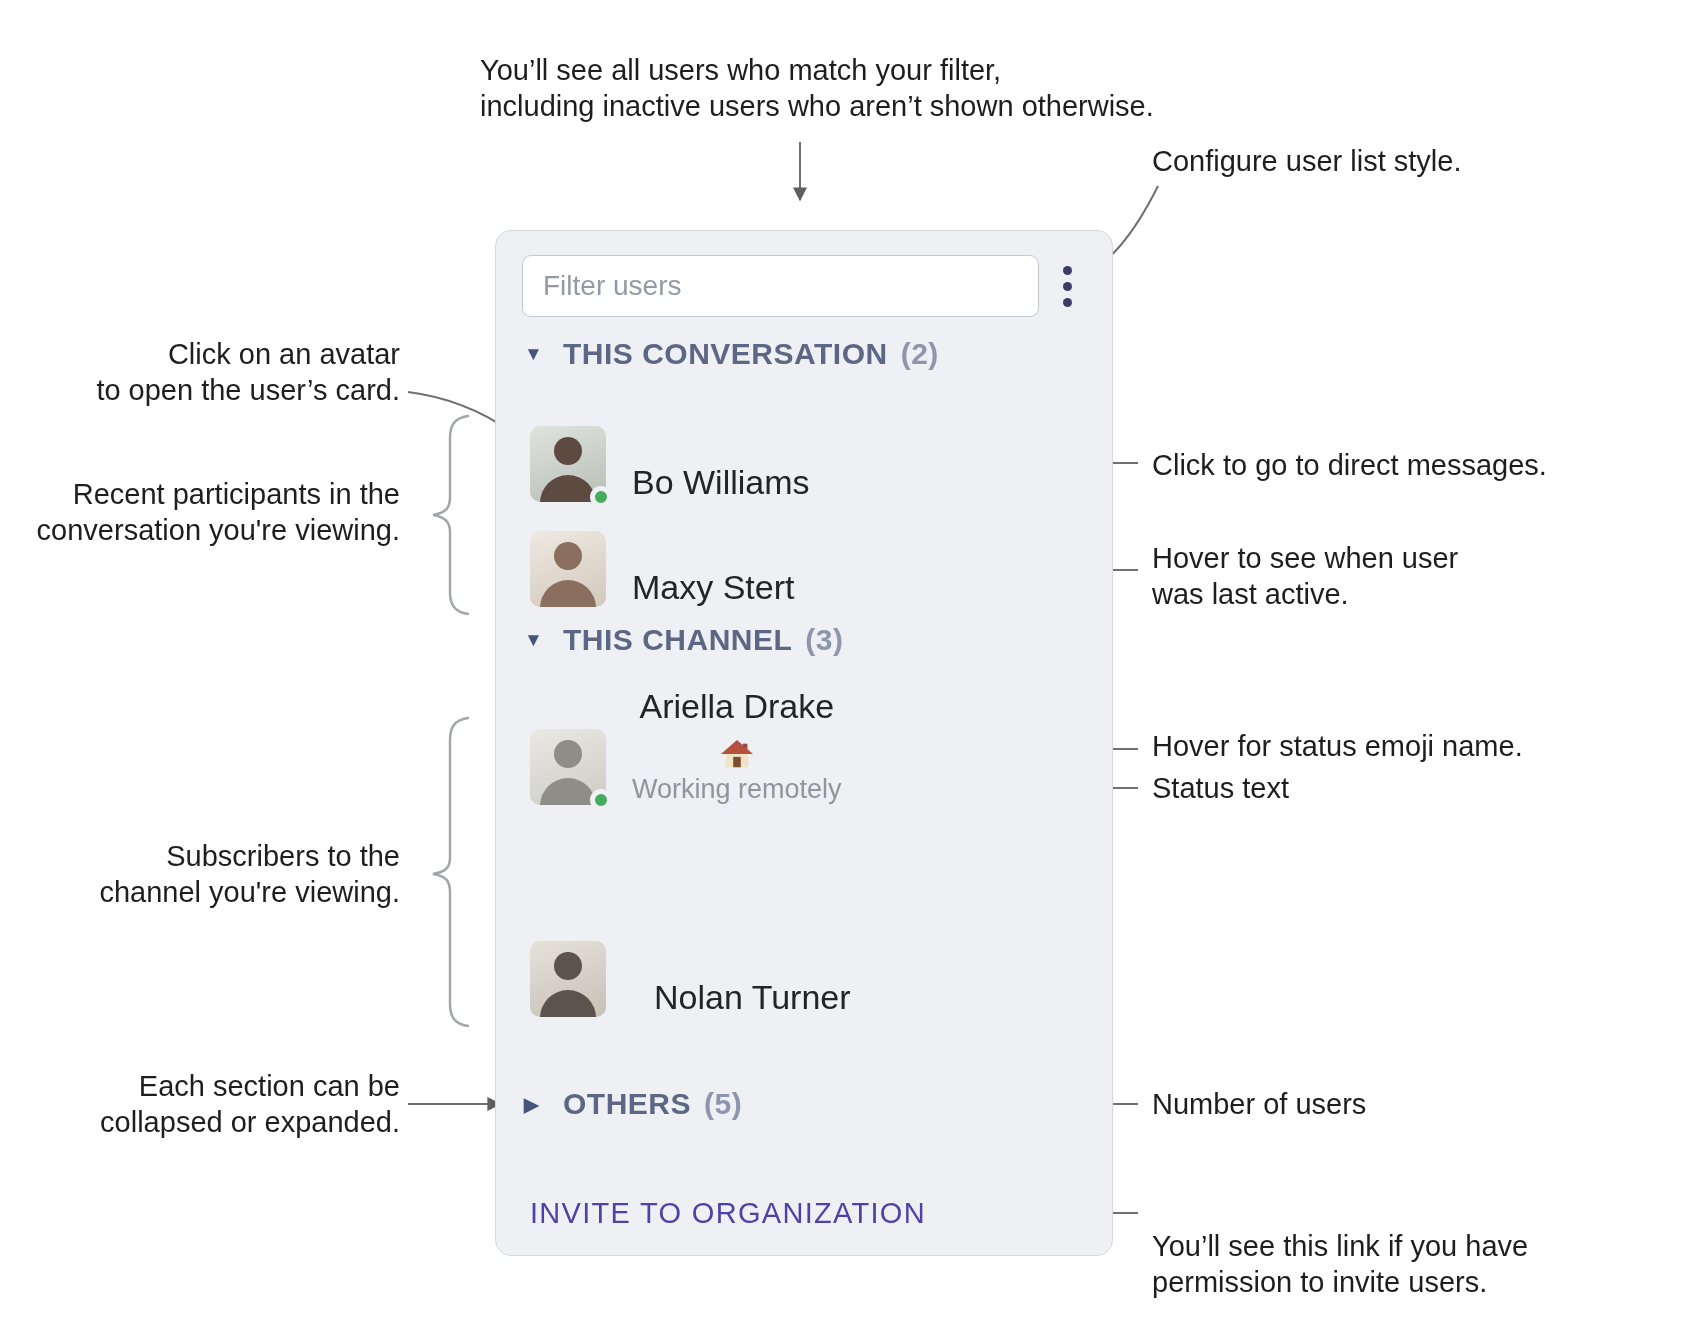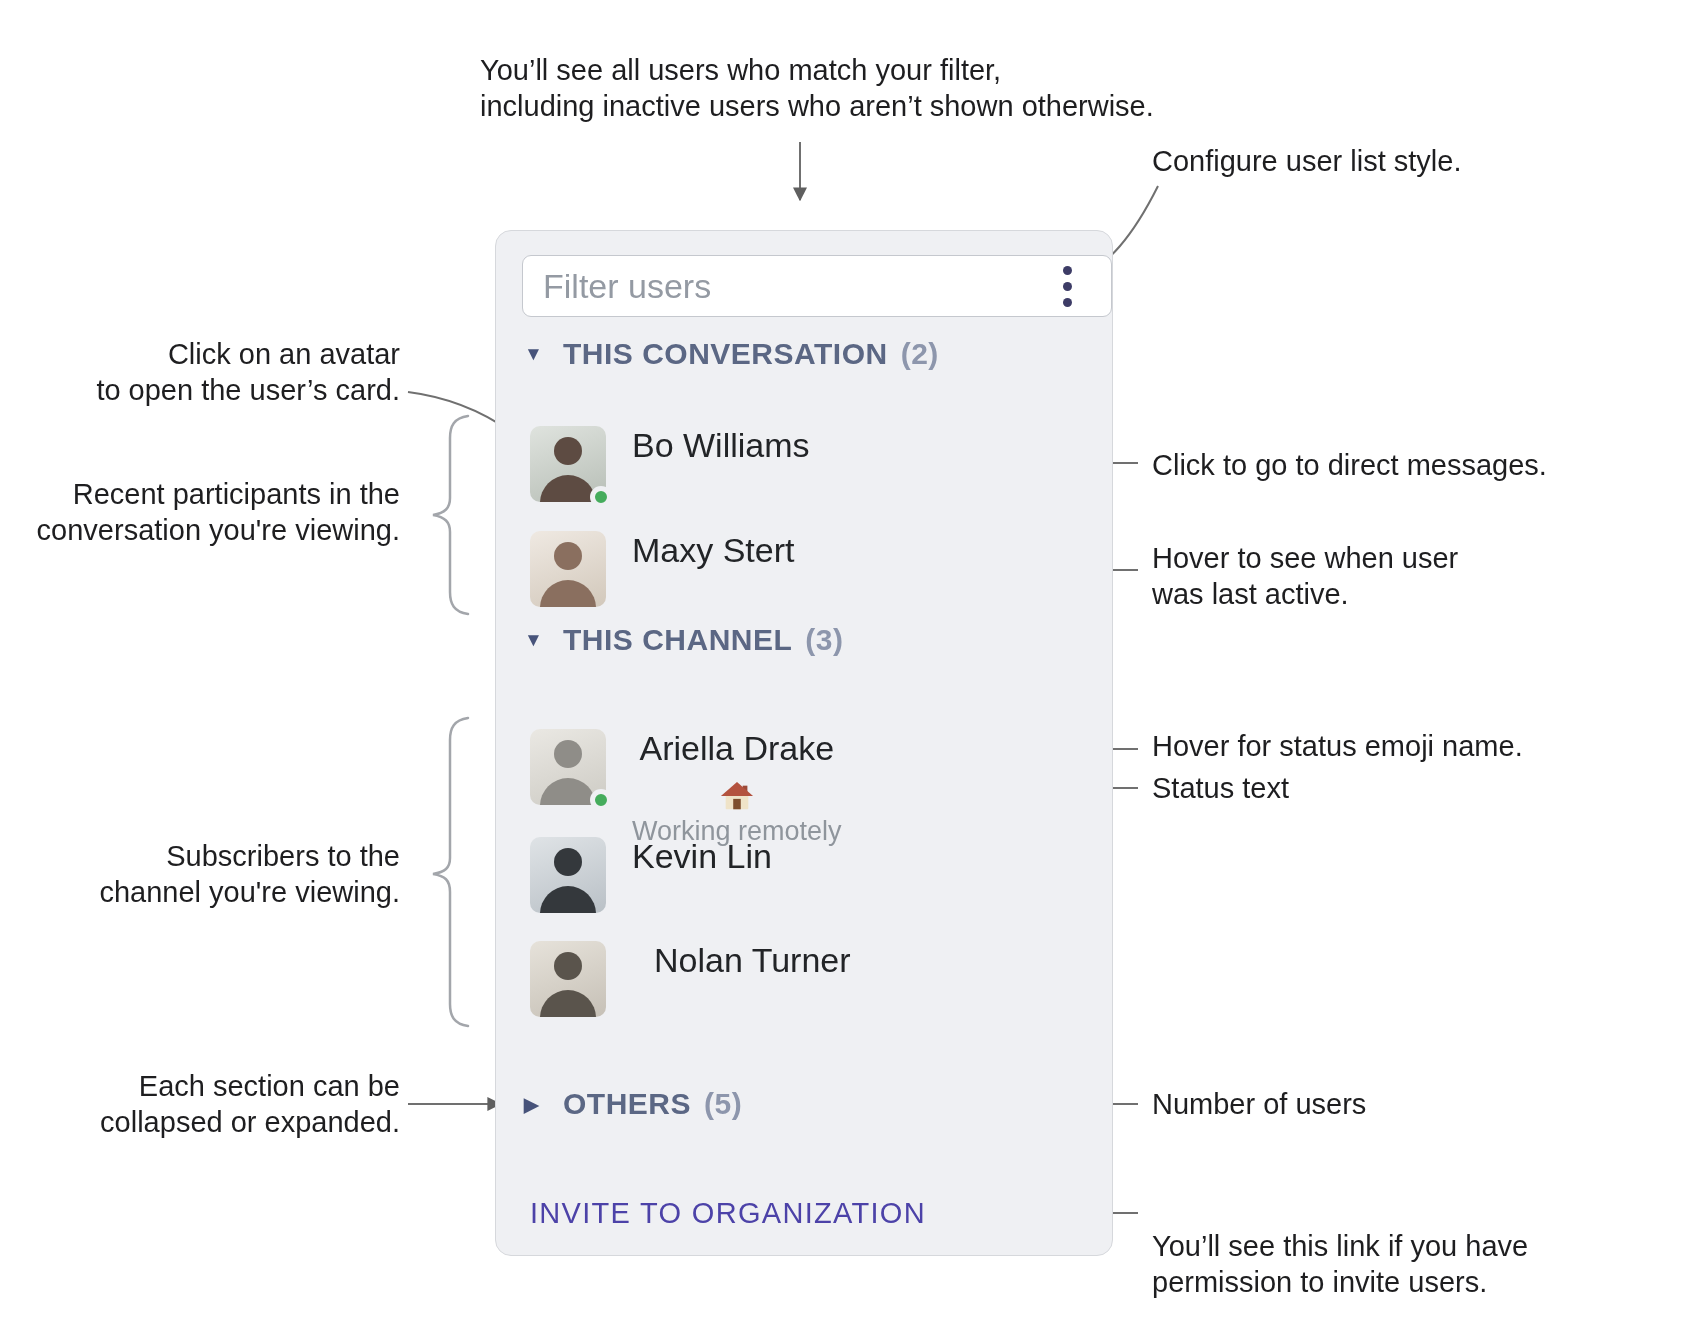--- a/index.html
+++ b/index.html
@@ -22,40 +22,40 @@
   #ann-statustext { left: 1152px; top: 770px; }
   #ann-subscribers { right: 1283px; top: 838px; }
   #ann-collapse   { right: 1283px; top: 1068px; }
   #ann-count      { left: 1152px; top: 1086px; }
   #ann-invite     { left: 1152px; top: 1228px; }
 
   
   .panel { position: absolute; left: 495px; top: 230px; width: 618px; height: 1026px;
            background: #eff0f3; border: 1px solid #d6d8dc; border-radius: 16px; }
 
-  .filter-input { position: absolute; left: 26px; top: 24px; width: 590px; height: 62px;
+  .filter-input { position: absolute; left: 26px; top: 24px; width: 517px; height: 62px;
                   border: 1px solid #c5c8ce; border-radius: 9px; background: #ffffff;
-                  font-size: 34px; padding: 0 20px; color: #0369a1; font-family: inherit; outline: none; }
+                  font-size: 28px; padding: 0 20px; color: #0369a1; font-family: inherit; outline: none; }
   .filter-input::placeholder { color: #949aa3; }
 
   .kebab { position: absolute; right: 22px; top: 26px; width: 46px; height: 58px;
            display: flex; align-items: center; justify-content: center;
            background: none; border: none; cursor: pointer; padding: 0; }
   .kebab-dots { display: flex; flex-direction: column; gap: 7px; }
   .kebab-dots span { width: 9px; height: 9px; border-radius: 50%; background: #3d3c66; }
 
   .section-header { position: absolute; left: 28px; display: flex; align-items: center; gap: 13px;
                     color: #5b6784; font-weight: bold; font-size: 30px; letter-spacing: 0.5px; cursor: pointer; }
   .tri { font-size: 19px; color: #47537a; width: 26px; flex: none; }
   .sec-count { color: #8d96ac; }
   #sec-conversation { top: 106px; }
   #sec-channel      { top: 392px; }
   #sec-others       { top: 856px; }
 
-  .user-row { position: absolute; left: 34px; display: flex; align-items: flex-start; gap: 26px;
+  .user-row { position: absolute; left: 34px; display: flex; align-items: flex-end; gap: 26px;
               height: 76px; cursor: pointer; }
   #row-bo      { top: 195px; }
   #row-maxy    { top: 300px; }
   #row-ariella { top: 498px; }
   #row-kevin   { top: 606px; }
   #row-nolan   { top: 710px; gap: 48px; }
 
   .avatar-wrap { position: relative; width: 76px; height: 76px; flex: none; }
   .avatar { position: relative; width: 76px; height: 76px; border-radius: 10px; overflow: hidden; }
   .avatar::before { content: ""; position: absolute; left: 50%; top: 11px; width: 28px; height: 28px;
@@ -181,27 +181,20 @@
             <rect x="24" y="6" width="5" height="9" fill="#9c4a38"></rect>
             <rect x="6" y="16" width="24" height="15" rx="1" fill="#efe3c8"></rect>
             <polygon points="18,2 35,17 1,17" fill="#b3523e"></polygon>
             <rect x="14" y="20" width="8" height="11" fill="#7d4e2d"></rect>
           </svg>
         </div>
         <div class="status-line">Working remotely</div>
       </div>
     </div>
 
-    <div class="user-row" id="row-kevin">
-      <div class="avatar-wrap">
-        <div class="avatar a4"></div>
-
-      </div>
-      <div class="user-name">Kevin Lin</div>
-    </div>
 
     <div class="user-row" id="row-nolan">
       <div class="avatar-wrap">
         <div class="avatar a5"></div>
 
       </div>
       <div class="user-name">Nolan Turner</div>
     </div>
 
     <div class="section-header" id="sec-others">

